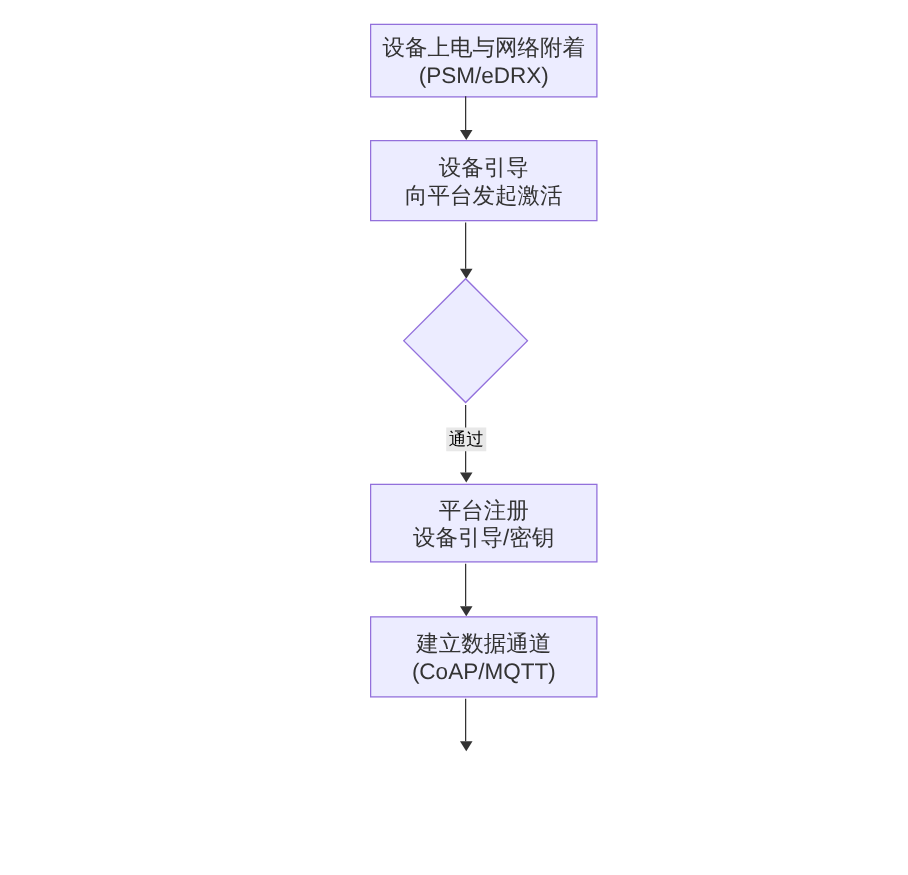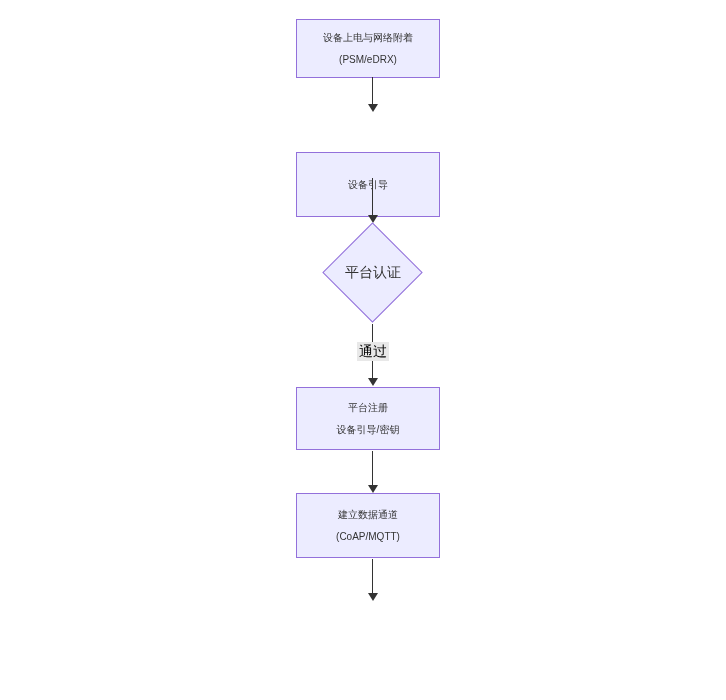--- a/index.html
+++ b/index.html
@@ -7,35 +7,35 @@
     position: relative;
     width: 726px;
     height: 700px;
     background: #ffffff;
     font-family: "Liberation Sans", "DejaVu Sans", sans-serif;
     overflow: hidden;
   }
   .node {
     position: absolute;
     left: 296px;
-    width: 144px;
+    width: 182px;
     background: #ECECFF;
     border: 1px solid #9370DB;
     color: #333333;
     display: flex;
     flex-direction: column;
     align-items: center;
     justify-content: center;
-    font-size: 10px;
+    font-size: 18px;
     line-height: 22px;
     text-align: center;
     box-sizing: border-box;
   }
   #n-power    { top: 19px;  height: 59px; }
-  #n-boot     { top: 112px; height: 65px; margin-top: 40px; }
+  #n-boot     { top: 112px; height: 65px; }
   #n-register { top: 387px; height: 63px; }
   #n-channel  { top: 493px; height: 65px; }
   #n-business { top: 601px; height: 65px; }
 
   .diamond-shape {
     position: absolute;
     left: 337px;
     top: 237px;
     width: 71px;
     height: 71px;
@@ -99,27 +99,27 @@
   <div class="node" id="n-power">
     <span>设备上电与网络附着</span>
     <span>(PSM/eDRX)</span>
   </div>
 
   <div class="edge-line" id="e1-line"></div>
   <div class="edge-head" id="e1-head"></div>
 
   <div class="node" id="n-boot">
     <span>设备引导</span>
+    <span>向平台发起激活</span>
   </div>
 
   <div class="edge-line" id="e2-line"></div>
   <div class="edge-head" id="e2-head"></div>
 
   <div class="diamond-shape"></div>
-  <div class="diamond-label">平台认证</div>
 
   <div class="edge-line" id="e3-line"></div>
   <div class="edge-label">通过</div>
   <div class="edge-head" id="e3-head"></div>
 
   <div class="node" id="n-register">
     <span>平台注册</span>
     <span>设备引导/密钥</span>
   </div>
 

